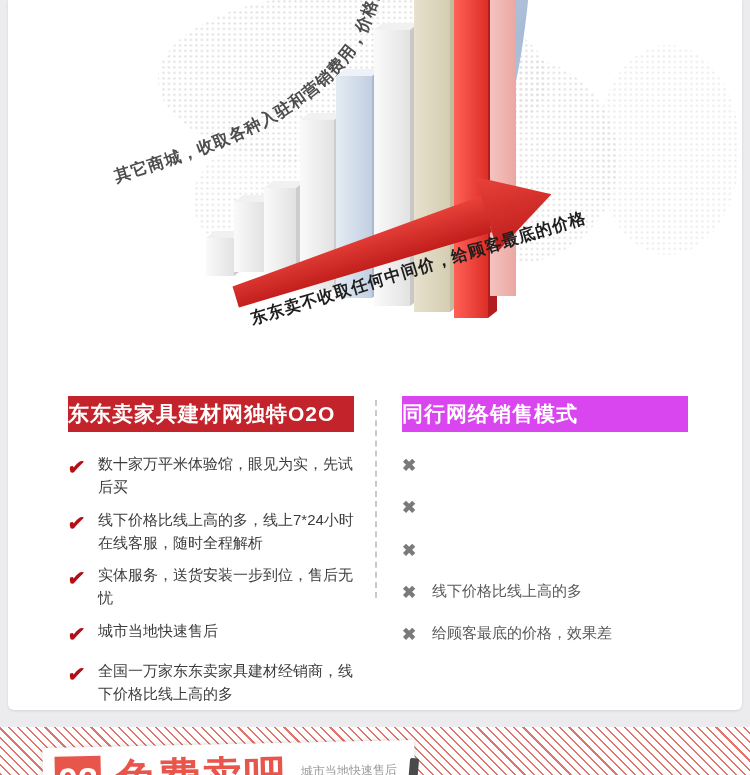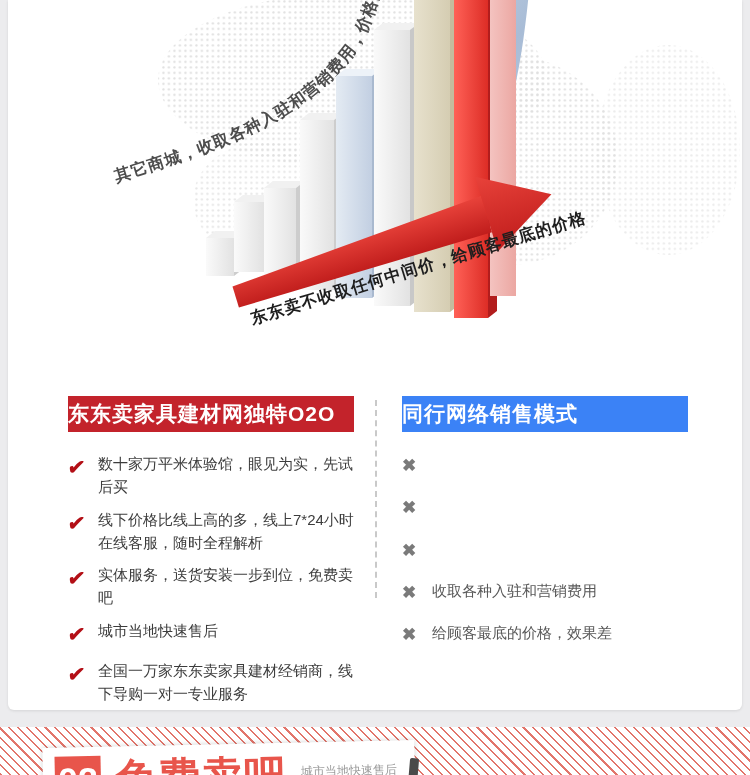--- a/index.html
+++ b/index.html
@@ -11,21 +11,21 @@
   .hero svg{display:block;}
 
   
   .compare{position:absolute;left:0;top:396px;width:734px;height:270px;}
   .col{position:absolute;top:0;width:286px;}
   .col-left{left:60px;}
   .col-right{left:394px;}
   .hdr{height:36px;line-height:36px;text-align:left;color:#fff;font-size:21px;font-weight:bold;
        letter-spacing:1px;}
   .hdr-left{background:#c3232b;}
-  .hdr-right{background:#3b82f6;}
+  .hdr-right{background:#d946ef;}
   .items{margin-top:20px;}
   .item{display:flex;align-items:flex-start;font-size:15px;line-height:1.55;}
   .col-left .item{color:#3c3c3c;margin-bottom:9px;}
   .col-right .item{color:#585858;margin-bottom:15px;}
   .mark{flex:none;width:30px;font-weight:bold;}
   .mark-check{color:#b30f16;font-size:20px;transform:skewX(-8deg);}
   .mark-cross{color:#7a7a7a;font-size:17px;padding-top:1px;}
   .divider{position:absolute;left:367px;top:4px;height:198px;border-left:2px dashed #c9c9c9;}
 
   
@@ -160,50 +160,50 @@
           <div class="item">
             <span class="mark mark-check">✔</span>
             <span>数十家万平米体验馆，眼见为实，先试后买</span>
           </div>
           <div class="item">
             <span class="mark mark-check">✔</span>
             <span>线下价格比线上高的多，线上7*24小时在线客服，随时全程解析</span>
           </div>
           <div class="item">
             <span class="mark mark-check">✔</span>
-            <span>实体服务，送货安装一步到位，免费卖吧</span>
+            <span>实体服务，送货安装一步到位，售后无忧</span>
           </div>
           <div class="item">
             <span class="mark mark-check">✔</span>
             <span>城市当地快速售后</span>
           </div>
           <div class="item">
             <span class="mark mark-check">✔</span>
-            <span>全国一万家东东卖家具建材经销商，线下导购一对一专业服务</span>
+            <span>全国一万家东东卖家具建材经销商，线下价格比线上高的多</span>
           </div>
         </div>
       </div>
 
       <div class="divider"></div>
 
       <div class="col col-right">
         <div class="hdr hdr-right">同行网络销售模式</div>
         <div class="items">
           <div class="item">
             <span class="mark mark-cross">✖</span>
           </div>
           <div class="item">
             <span class="mark mark-cross">✖</span>
           </div>
           <div class="item">
             <span class="mark mark-cross">✖</span>
           </div>
           <div class="item">
             <span class="mark mark-cross">✖</span>
-            <span>收取各种入驻和营销费用</span>
+            <span>线下价格比线上高的多</span>
           </div>
           <div class="item">
             <span class="mark mark-cross">✖</span>
             <span>给顾客最底的价格，效果差</span>
           </div>
         </div>
       </div>
 
     </div>
   </div>

